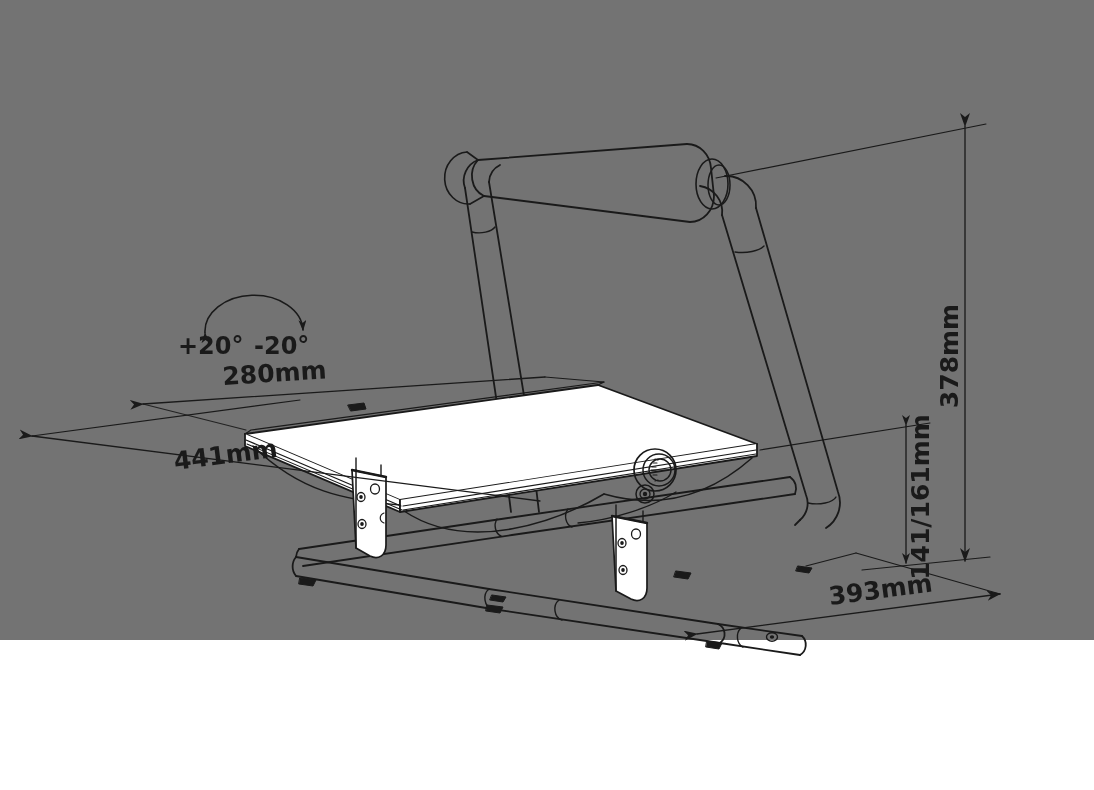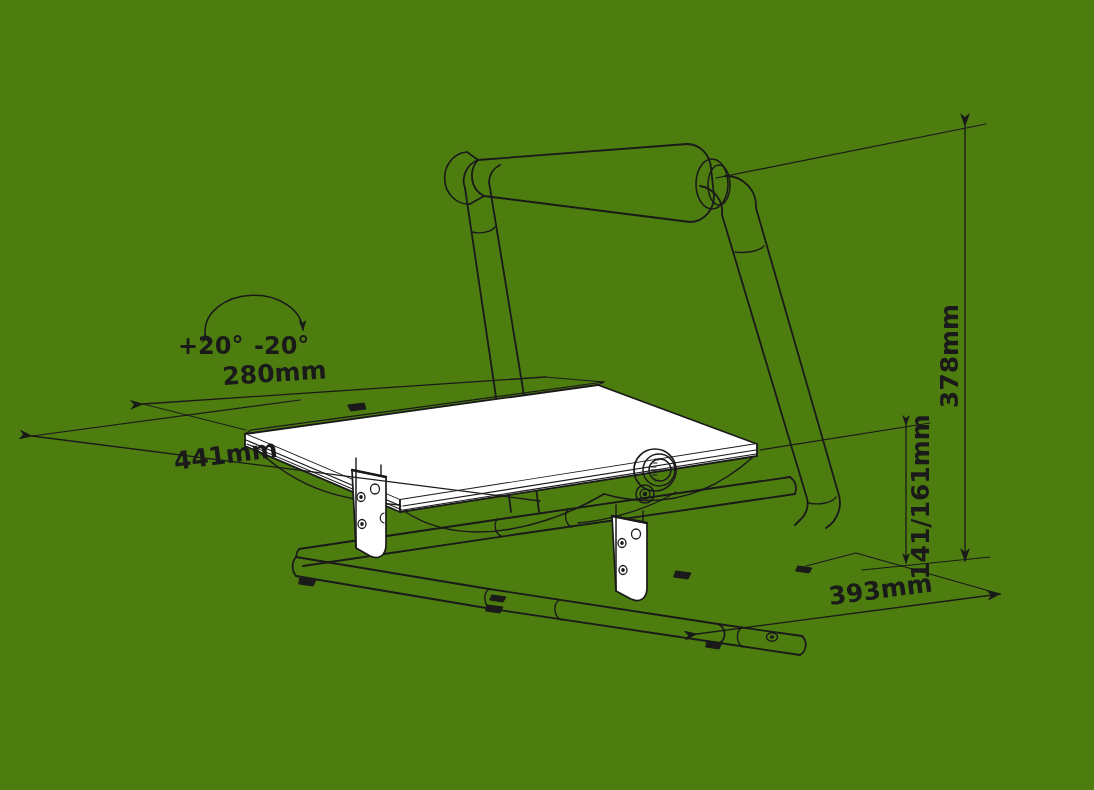--- a/index.html
+++ b/index.html
@@ -1,18 +1,18 @@
 <!DOCTYPE html>
 <html><head>
 <meta charset="utf-8">
 <style>
   html,body{margin:0;padding:0;background:#ffffff;}
   body{width:1094px;height:790px;overflow:hidden;
        font-family:"DejaVu Sans","Liberation Sans",sans-serif;}
-  #stage{position:relative;width:1094px;height:790px;background:#4d7c0f;}
+  #stage{position:relative;width:1094px;height:640px;background:#737373;}
   #draw{position:absolute;top:0;left:0;width:1094px;height:790px;}
   .dimtext{fill:#1a1a1a;font-family:"DejaVu Sans","Liberation Sans",sans-serif;
            font-size:25px;font-weight:700;letter-spacing:0px;}
   .angtext{fill:#1a1a1a;font-family:"DejaVu Sans","Liberation Sans",sans-serif;
            font-size:24px;font-weight:700;}
 </style>
 </head>
 <body>
 
 <div id="stage">

